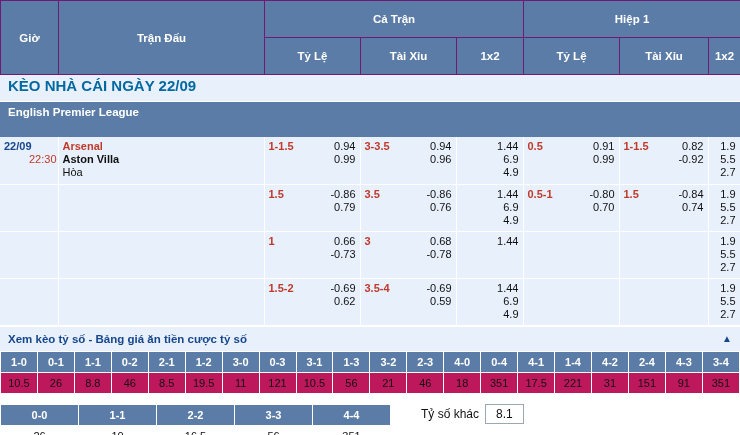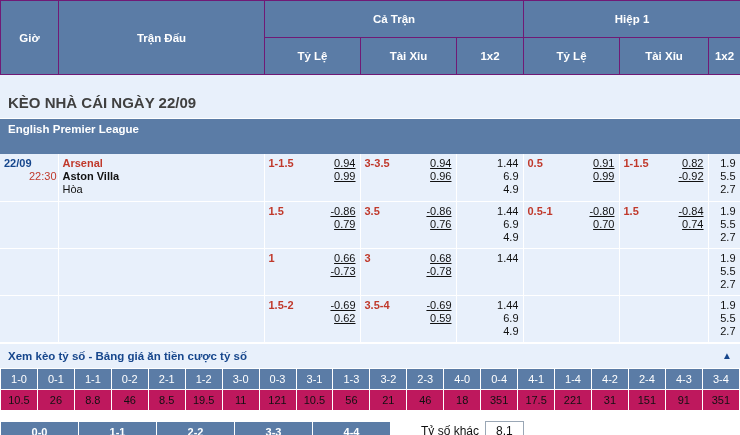--- a/index.html
+++ b/index.html
@@ -23,24 +23,24 @@
     font-weight: bold;
     text-align: center;
     border: 1px solid #701a75;
     padding: 12px 2px;
   }
   table.hdr th.tall { height: 62px; }
 
   
   .titlebar {
     background: #e8f0fb;
-    color: #404040;
+    color: #0369a1;
     font-size: 15px;
     font-weight: bold;
-    padding: 19px 8px 7px 8px;
+    padding: 2px 8px 7px 8px;
     border-bottom: 1px solid #ffffff;
   }
   .leaguebar {
     background: #5b7ca6;
     color: #ffffff;
     font-size: 11.5px;
     font-weight: bold;
     padding: 4px 8px 19px 8px;
   }
 
@@ -57,21 +57,21 @@
     height: 47px;
   }
   td.white { background: #ffffff; }
   .time { color: #16468c; font-weight: bold; font-size: 11px; }
   .time .t2 { color: #c0392b; font-weight: normal; display:block;margin-left:25px; }
   .team-home { color: #c0392b; font-weight: bold; }
   .team-away { color: #111111; font-weight: bold; }
   .team-draw { color: #111111; }
   .cellrow { display: flex; justify-content: space-between; gap: 2px; }
   .hcp { color: #c0392b; font-weight: bold; }
-  .val { color: #111111; text-decoration: underline; }
+  .val { color: #111111; }
   .x12 { text-align: right; color:#111; }
 
   
   .csbar {
     background: #e8f0fb;
     color: #16468c;
     font-weight: bold;
     font-size: 11.5px;
     padding: 6px 8px;
     border-top: 1px solid #ffffff;
@@ -86,21 +86,21 @@
     border: 1px solid #ffffff;
     text-align: center;
     font-size: 11px;
     padding: 4px 1px;
     background: #be185d;
     color: #111111;
   }
   table.cs td.lbl {
     background: #5b7ca6;
     color: #ffffff;
-    font-weight: normal;
+    font-weight: bold;
     margin-left: 20px;
   }
   .spacer { height: 10px; background: #ffffff; }
 
   .footer {
     display: flex;
     align-items: flex-start;
   }
   table.cs2 { border-collapse: collapse; table-layout: fixed; width: 390px; }
   table.cs2 td {

